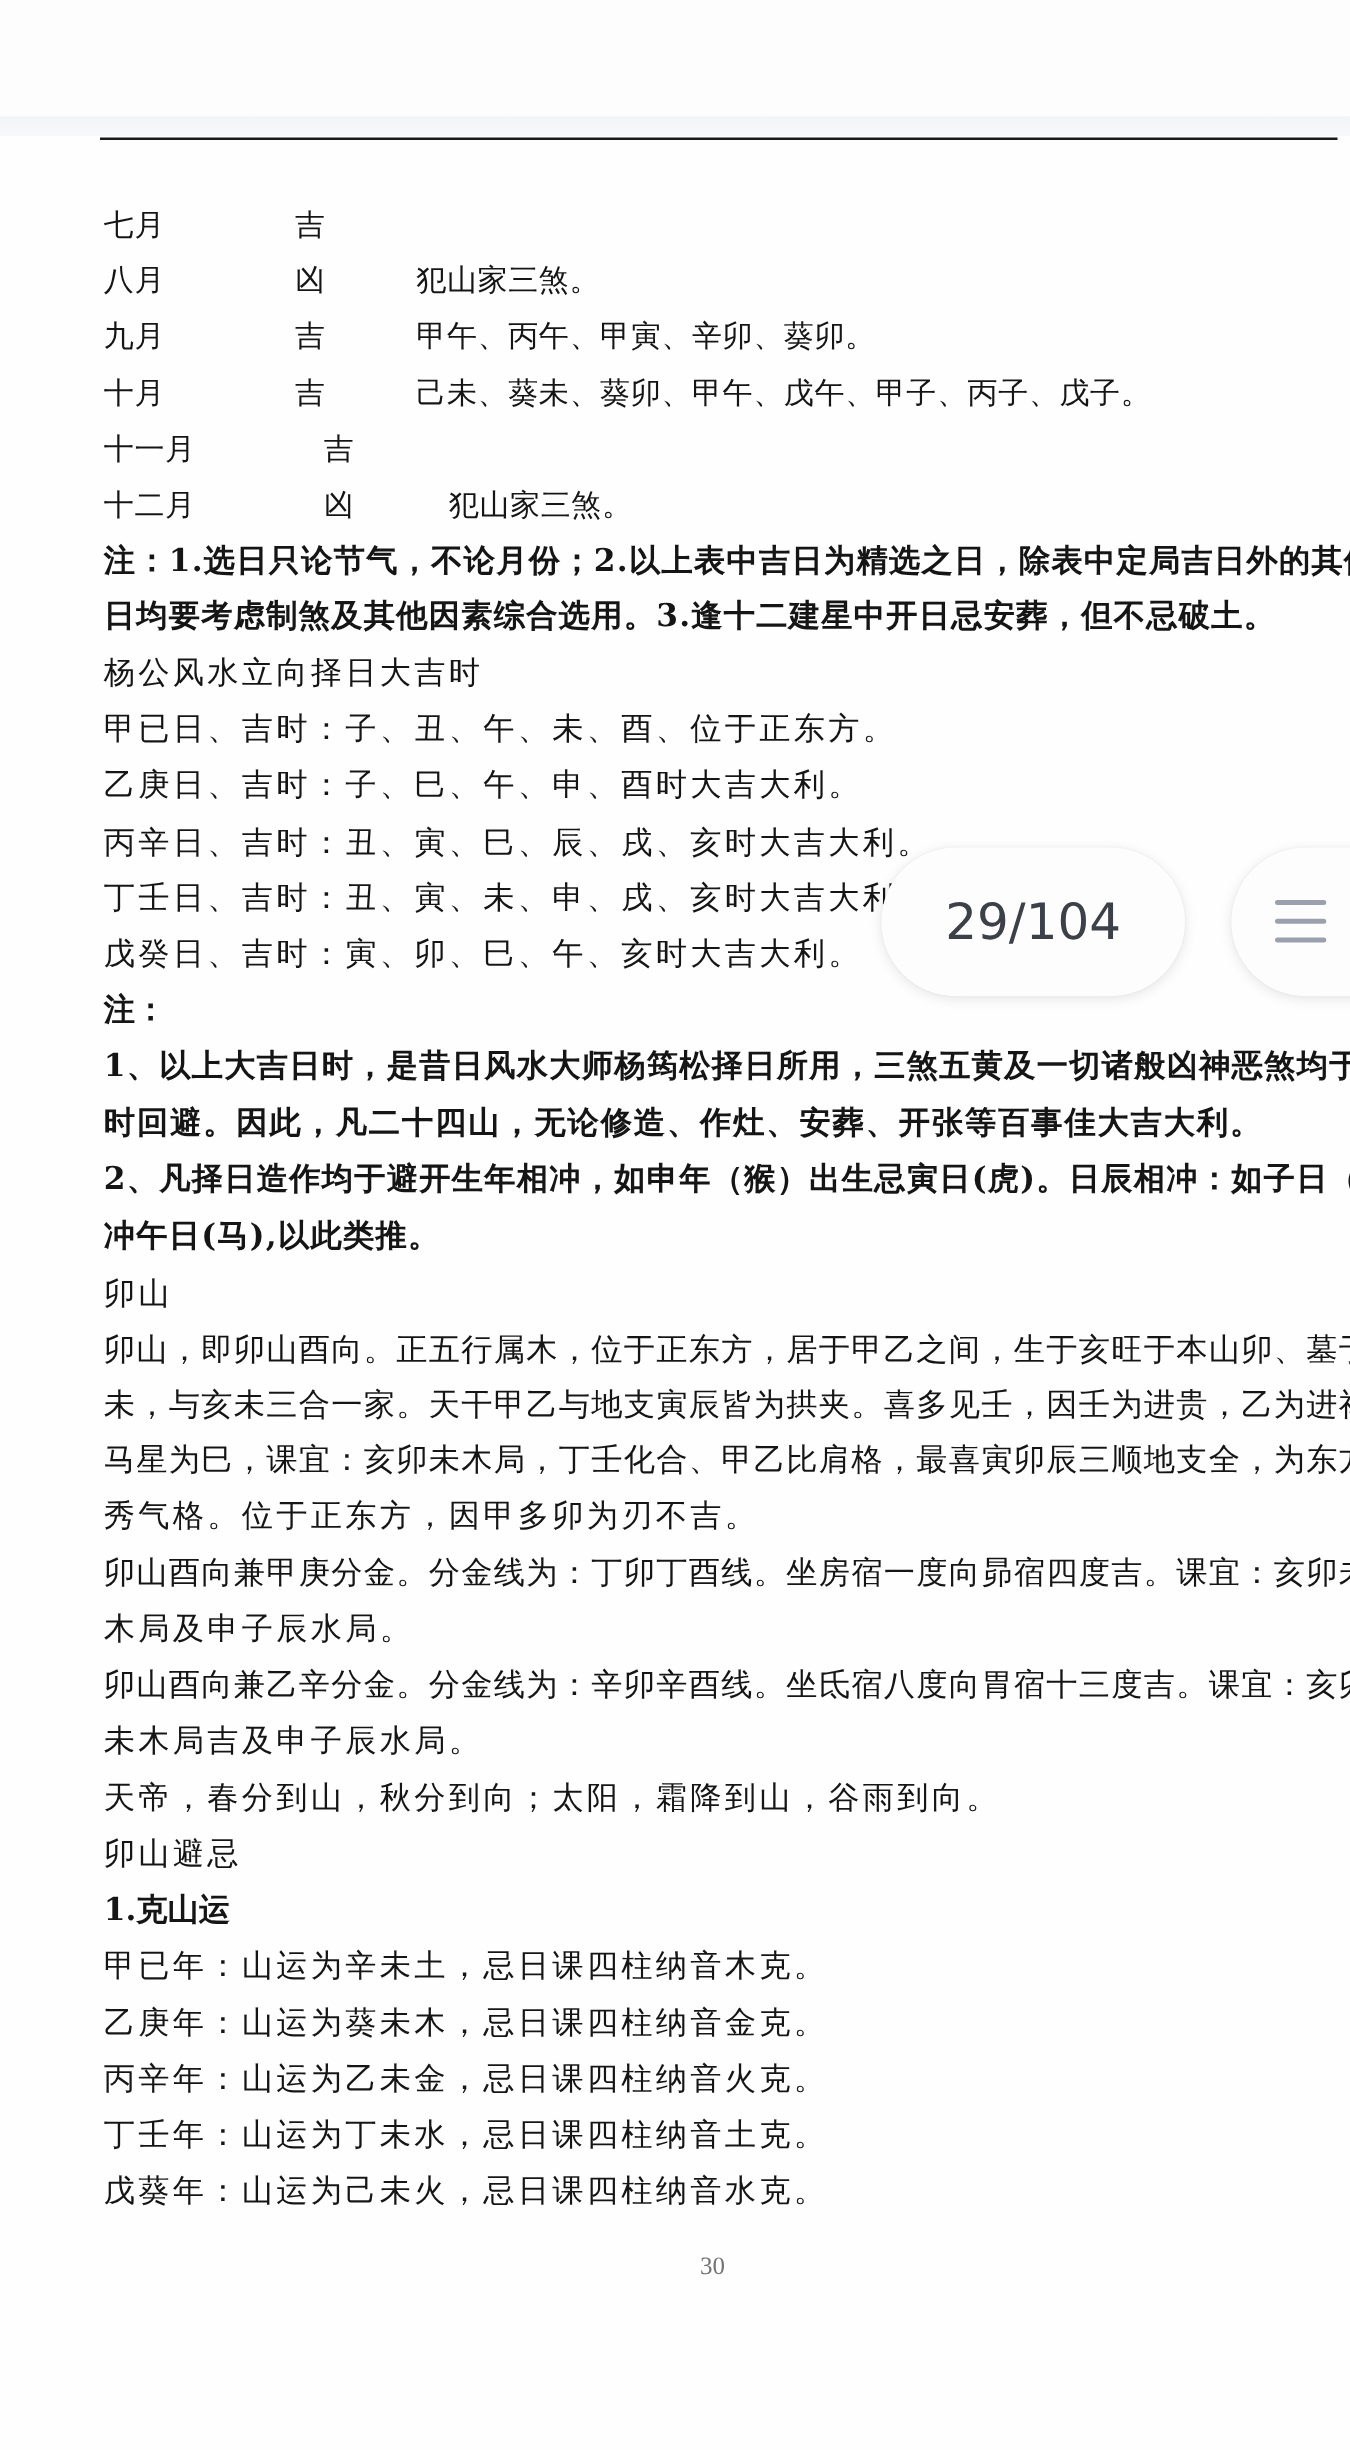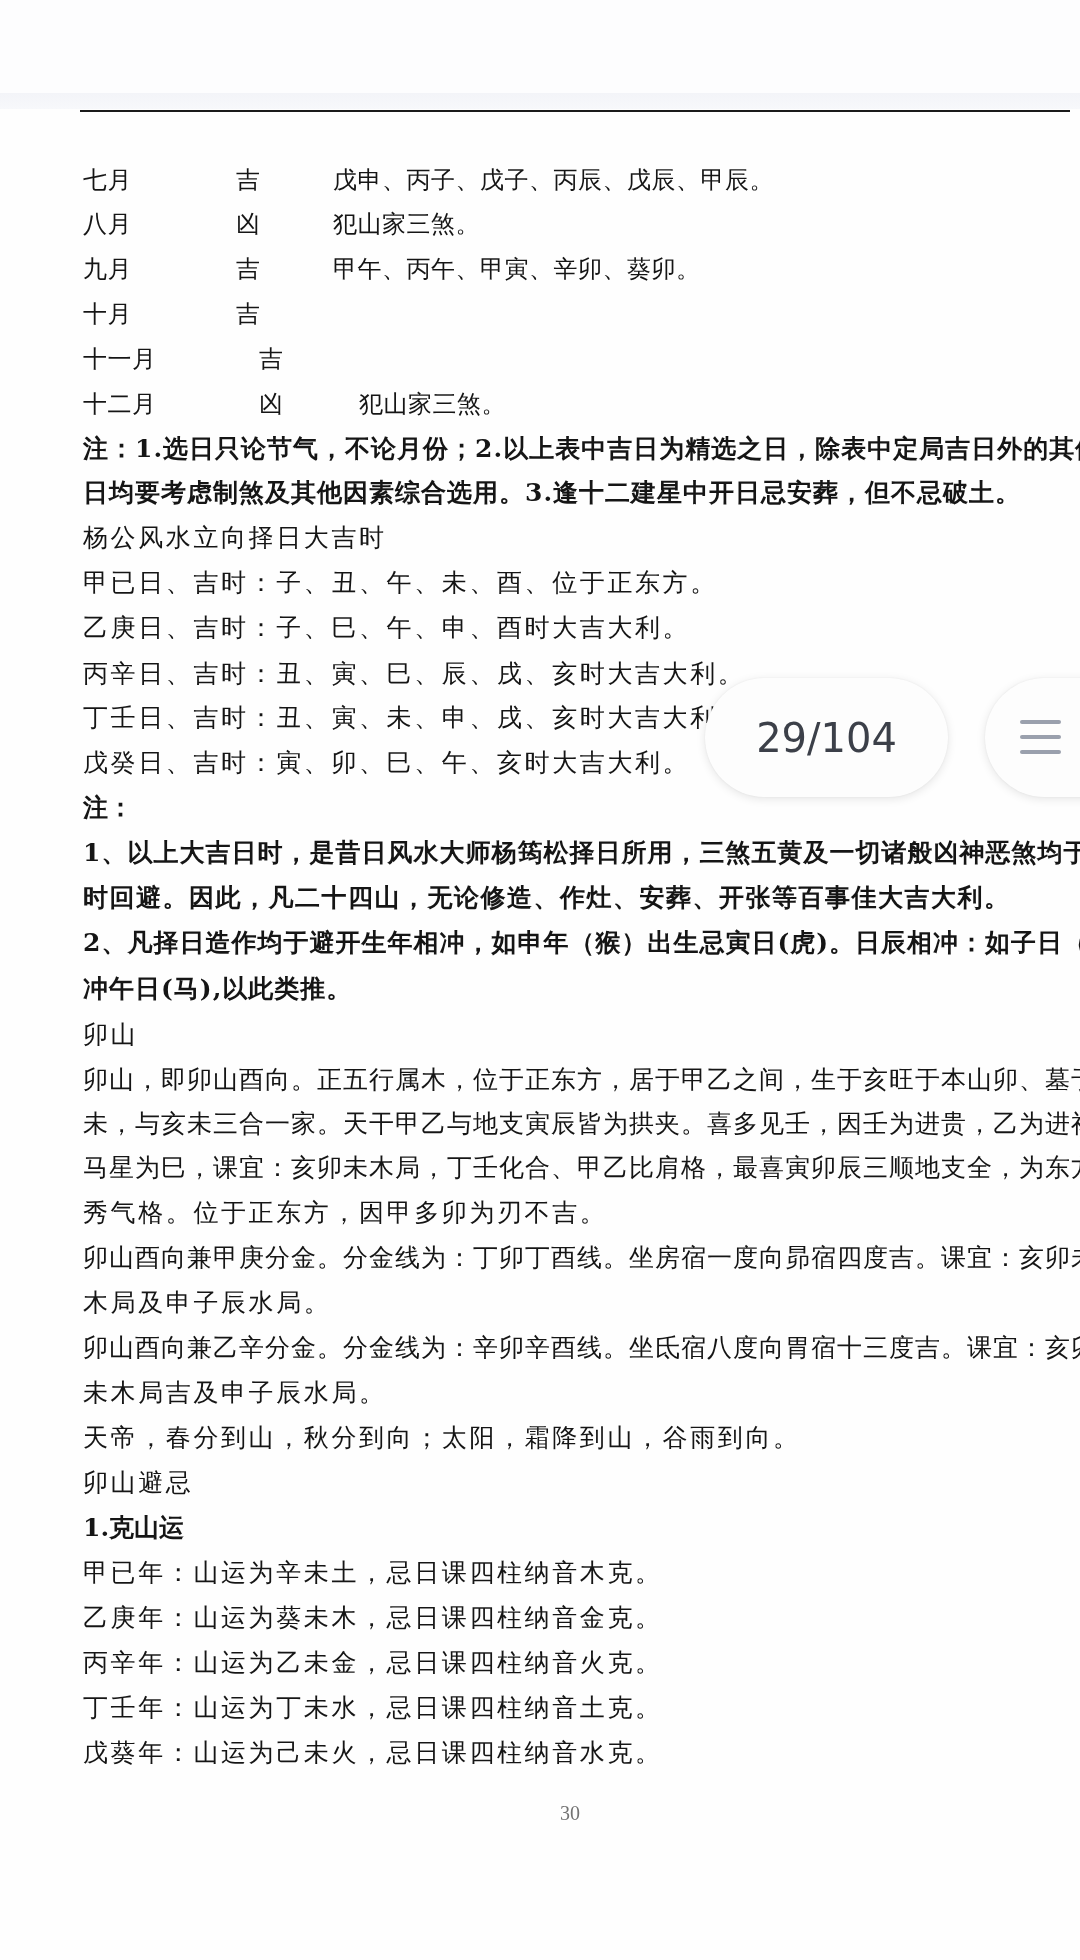--- a/index.html
+++ b/index.html
@@ -41,35 +41,35 @@
 <body>
 
 <div class="topbar"></div>
 <div class="page-top-shade"></div>
 <div class="page"></div>
 <div class="header-rule"></div>
 
 <div class="line tbl" style="top:160px;width:900px">
   <span class="col" style="left:0">七月</span>
   <span class="col" style="left:153px">吉</span>
-  <span class="col" style="left:250px">戊申、丙子、戊子、丙辰、戊辰、甲辰。</span>
 </div>
 <div class="line tbl" style="top:204px;width:900px">
   <span class="col" style="left:0">八月</span>
   <span class="col" style="left:153px">凶</span>
   <span class="col" style="left:250px">犯山家三煞。</span>
 </div>
 <div class="line tbl" style="top:249px;width:900px">
   <span class="col" style="left:0">九月</span>
   <span class="col" style="left:153px">吉</span>
   <span class="col" style="left:250px">甲午、丙午、甲寅、辛卯、葵卯。</span>
 </div>
 <div class="line tbl" style="top:294px;width:900px">
   <span class="col" style="left:0">十月</span>
   <span class="col" style="left:153px">吉</span>
+  <span class="col" style="left:250px">己未、葵未、葵卯、甲午、戊午、甲子、丙子、戊子。</span>
 </div>
 <div class="line tbl" style="top:339px;width:900px">
   <span class="col" style="left:0">十一月</span>
   <span class="col" style="left:176px">吉</span>
 </div>
 <div class="line tbl" style="top:384px;width:900px">
   <span class="col" style="left:0">十二月</span>
   <span class="col" style="left:176px">凶</span>
   <span class="col" style="left:276px">犯山家三煞。</span>
 </div>

